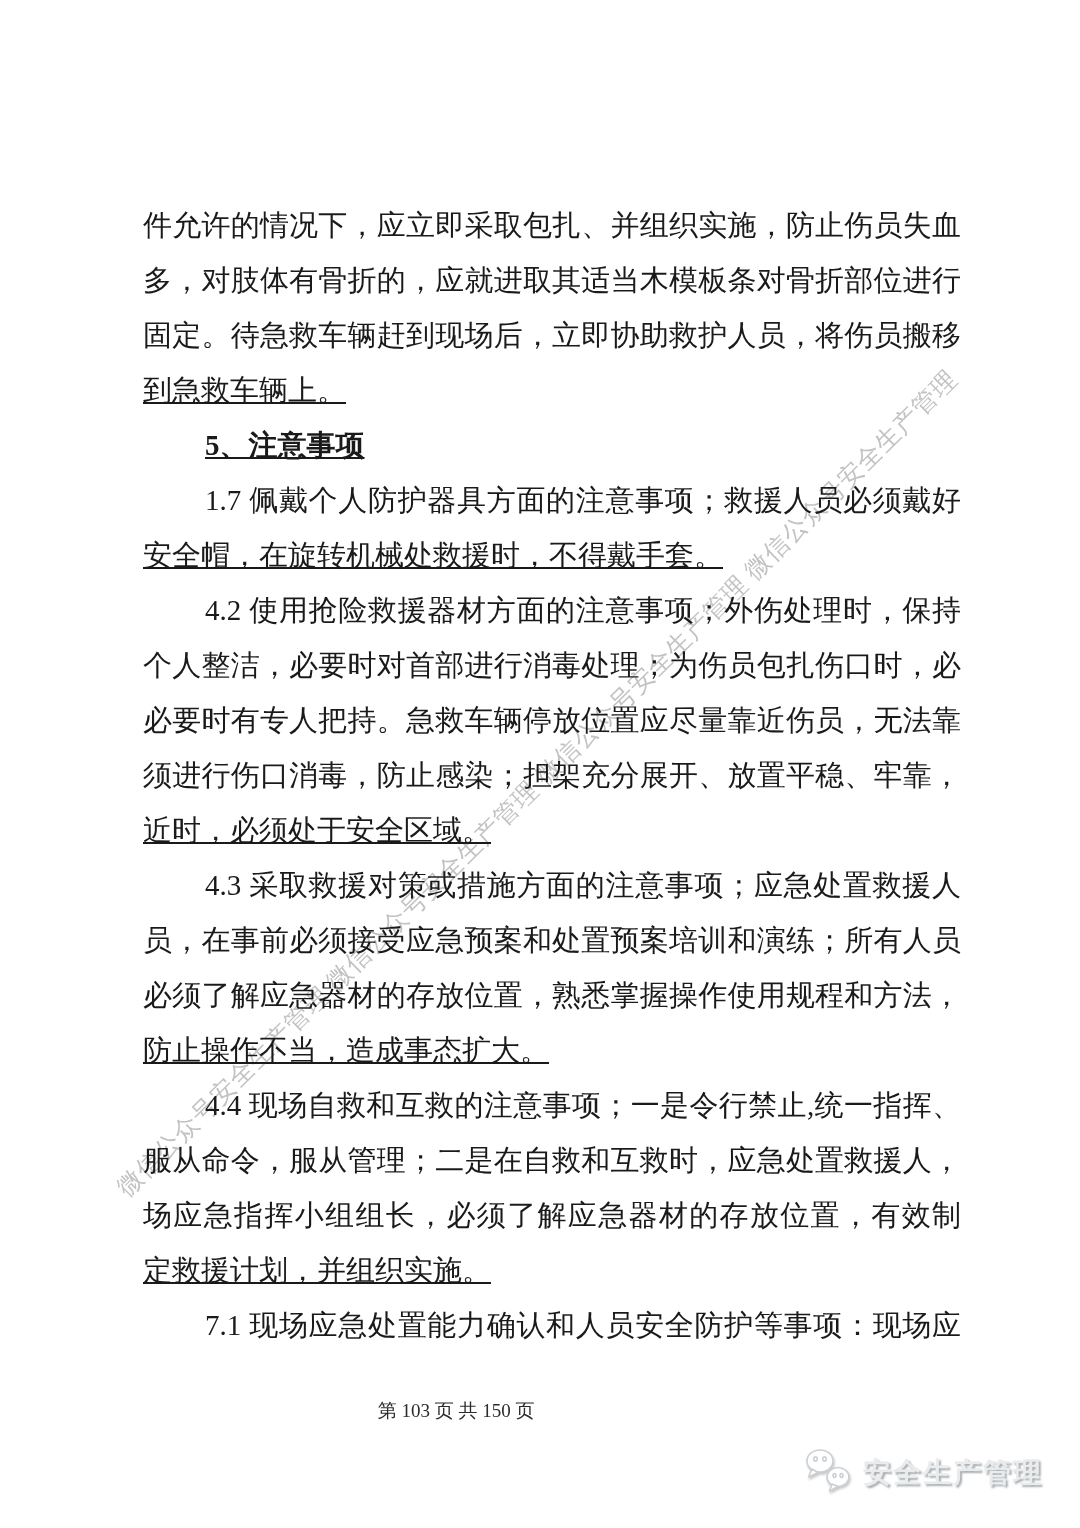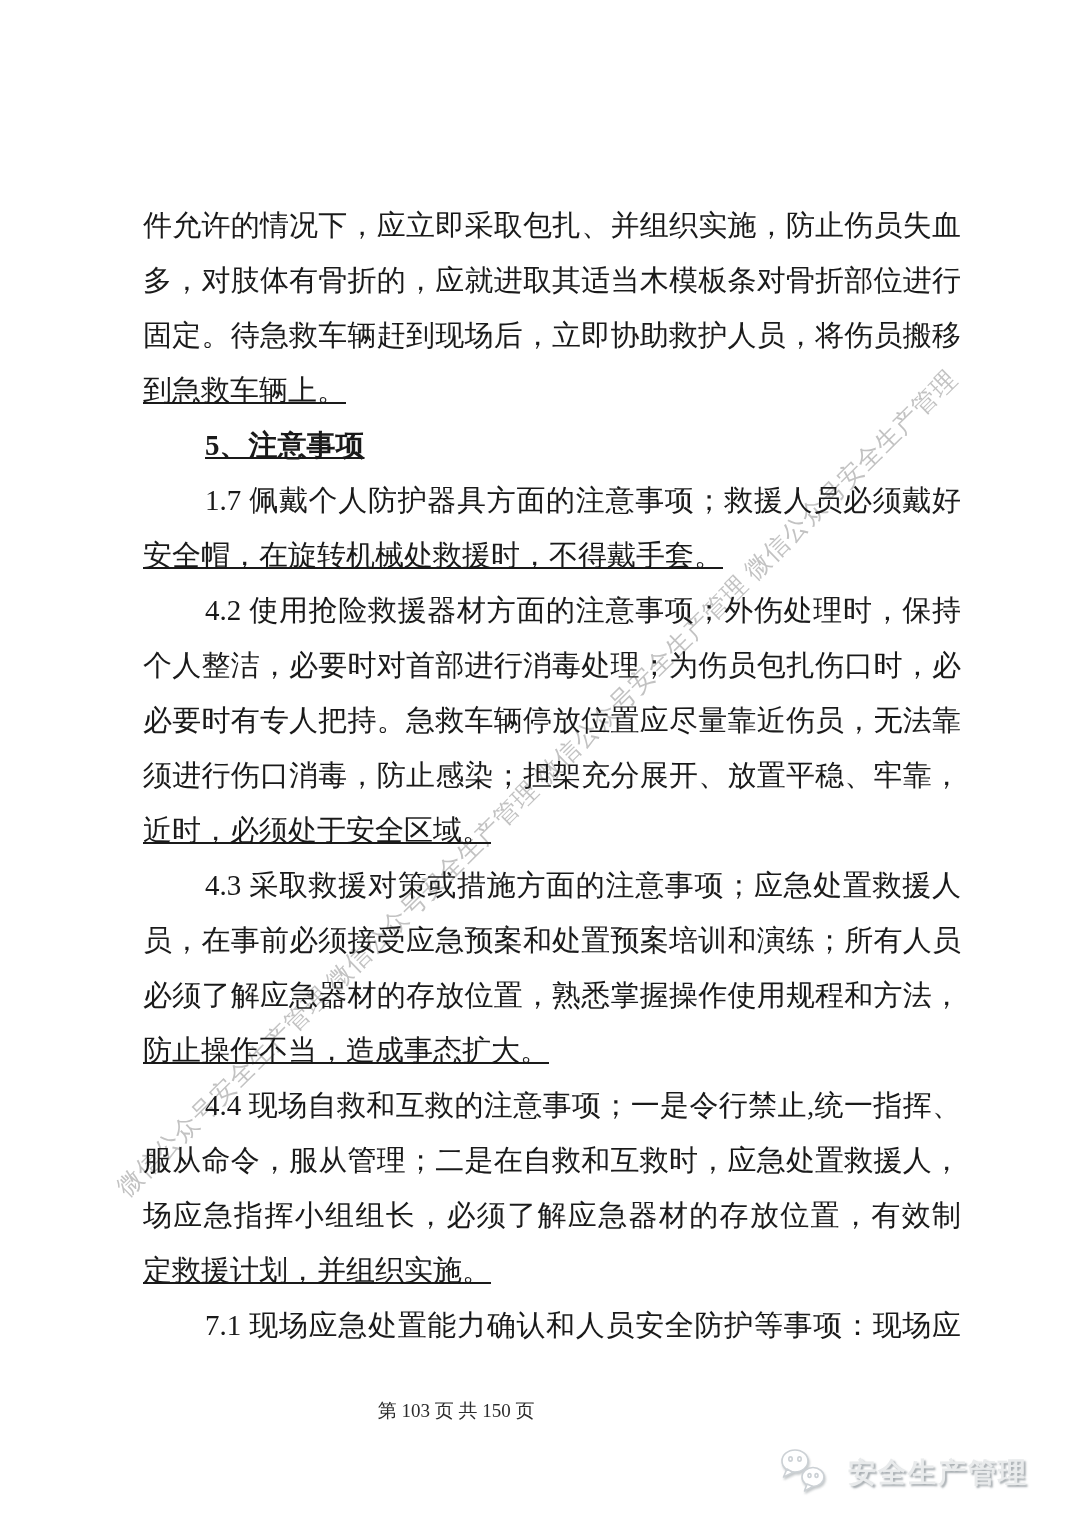--- a/index.html
+++ b/index.html
@@ -49,24 +49,24 @@
     left:0;top:1398px;
     width:912px;
     text-align:center;
     font-size:19px;
     color:#2b2b2b;
     z-index:2;
   }
   
   .corner{
     position:absolute;
-    left:780px;top:1448px;
+    left:805px;top:1448px;
     display:flex;
     align-items:center;
-    gap:20px;
+    gap:10px;
     z-index:2;
   }
   .corner-logo{
     filter:drop-shadow(1.5px 2px 1px rgba(150,156,161,.55));
   }
   .corner-text{
     font-family:"Liberation Sans","DejaVu Sans",sans-serif;
     font-weight:bold;
     font-size:28px;
     letter-spacing:2px;

